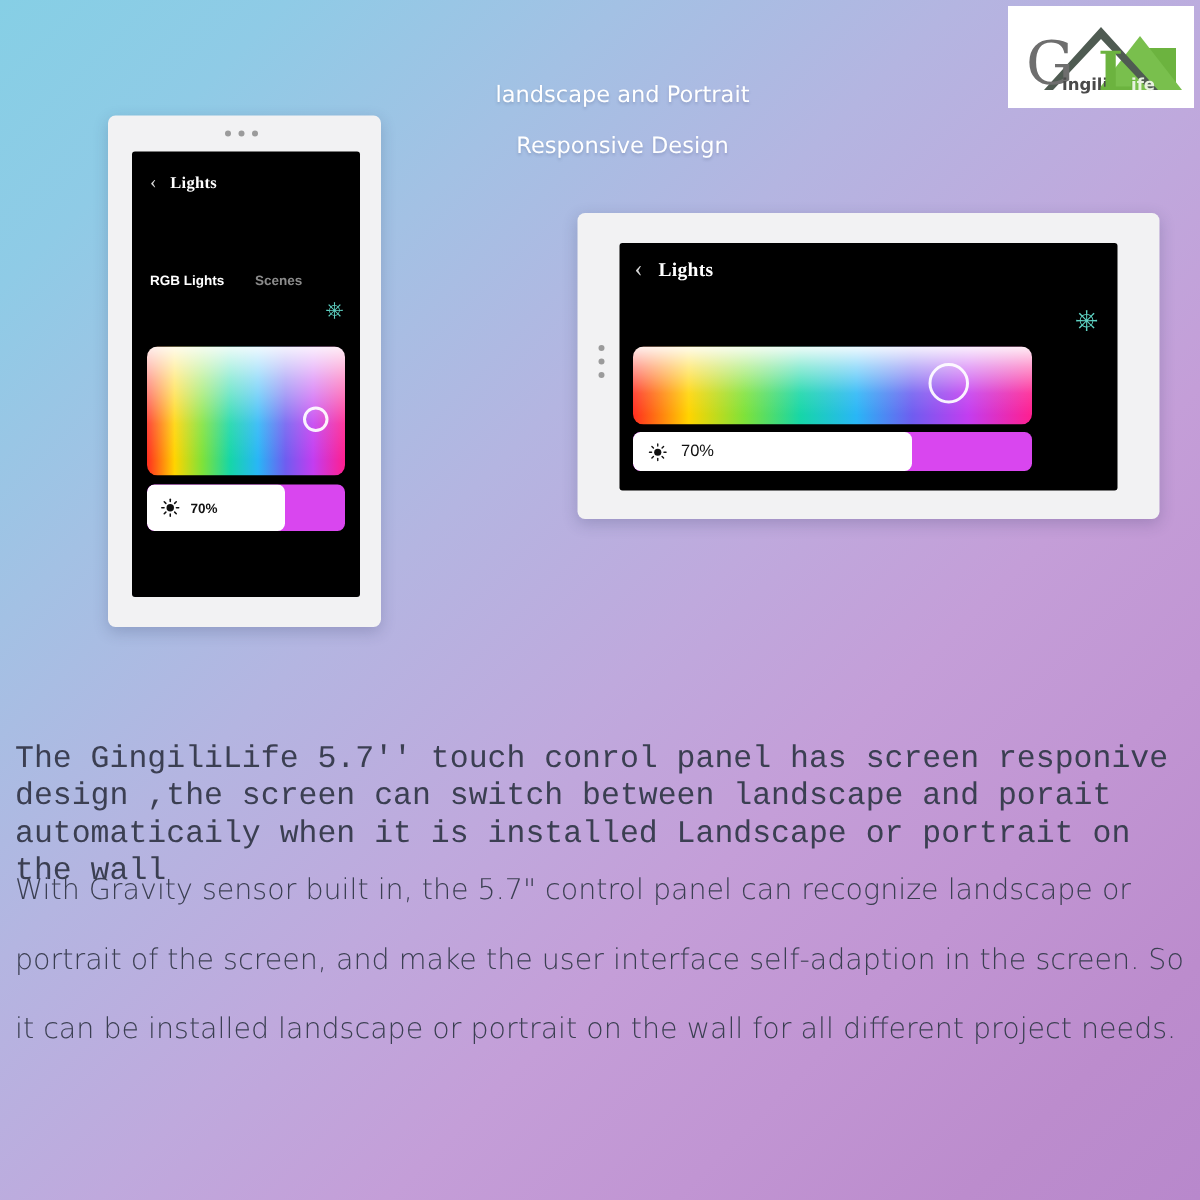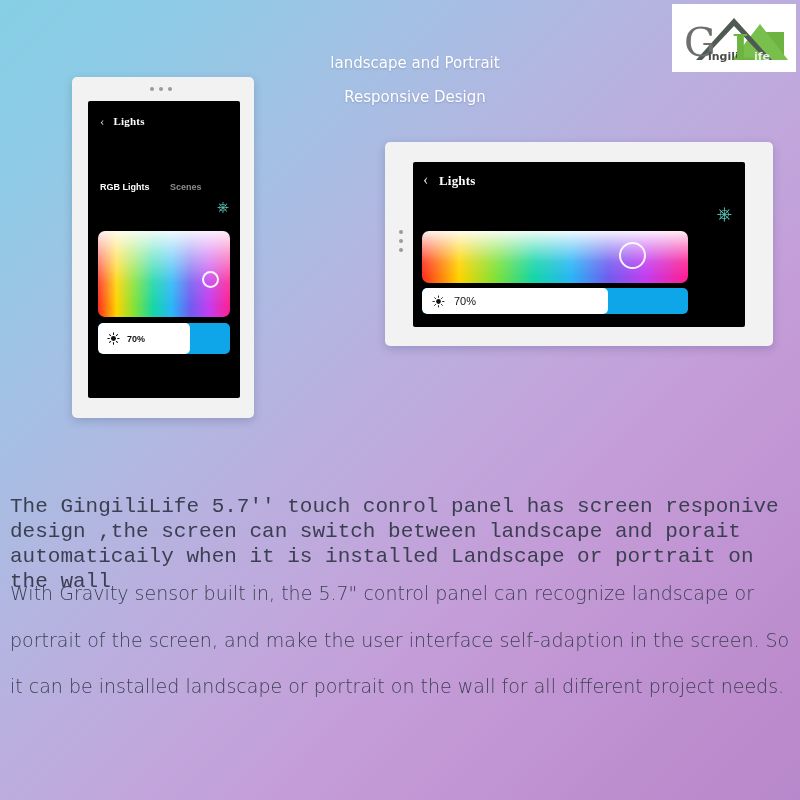--- a/index.html
+++ b/index.html
@@ -119,21 +119,21 @@
   .picker-dot {
     position: absolute;
     border: 2px solid rgba(255,255,255,0.92);
     border-radius: 50%;
     box-sizing: border-box;
   }
 
   
   .slider {
     position: absolute;
-    background: #0ea5e9;
+    background: #d946ef;
     border-radius: 5px;
     overflow: hidden;
   }
   .slider-fill {
     position: absolute;
     left: 0; top: 0; bottom: 0;
     background: #ffffff;
     border-radius: 5px;
   }
   .slider-label {

